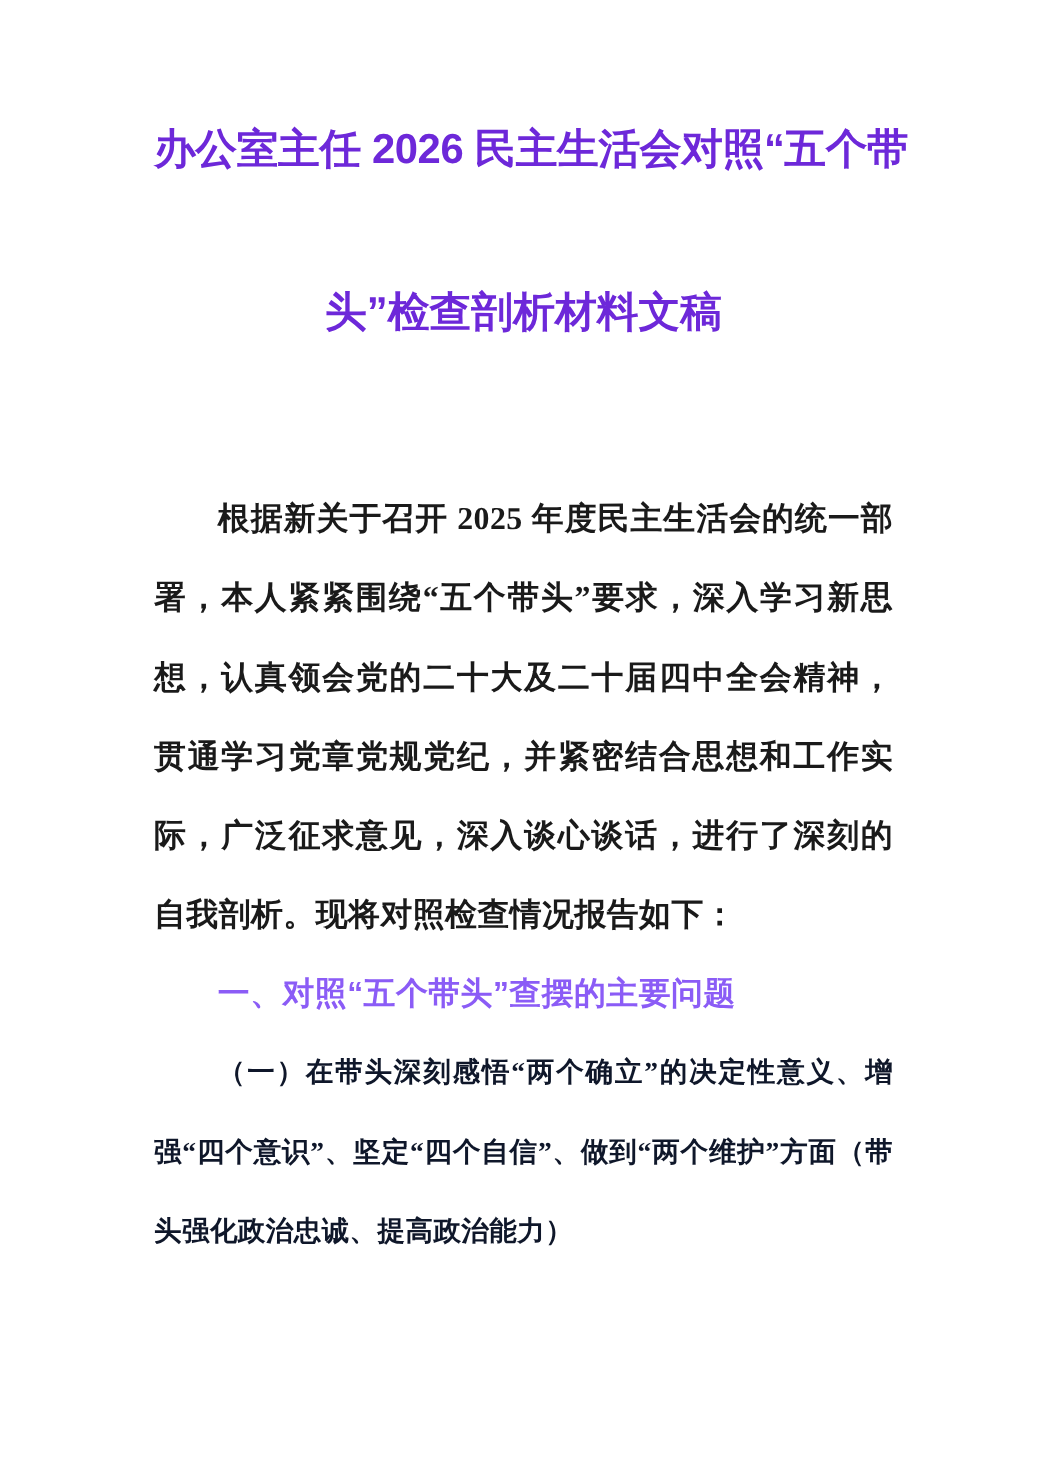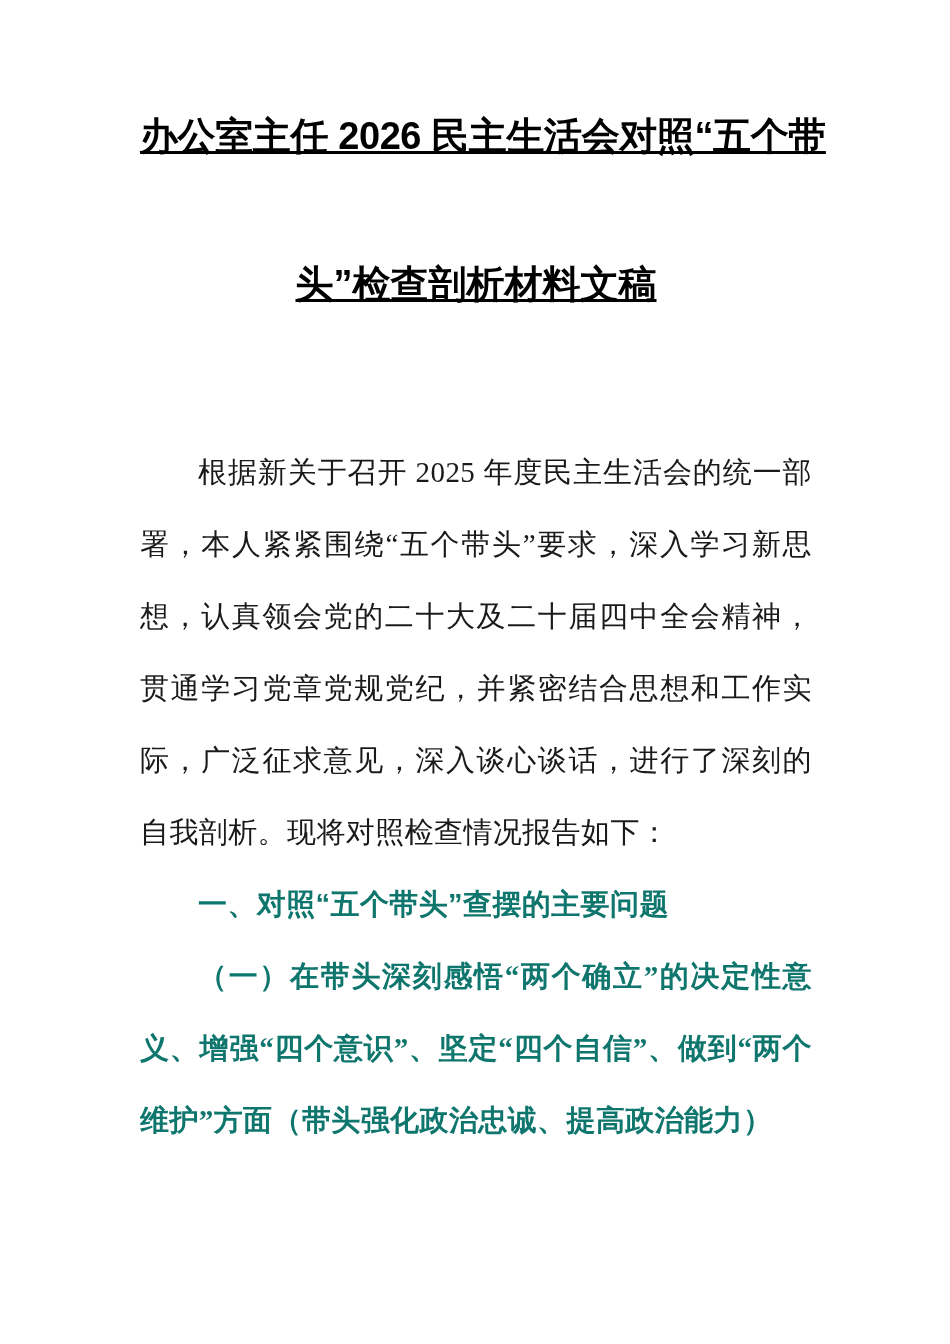--- a/index.html
+++ b/index.html
@@ -35,22 +35,21 @@
   .doc-title {
     font-family: "Liberation Sans", "DejaVu Sans", sans-serif;
     font-weight: bold;
     font-size: 38px;
     line-height: 148px;
     letter-spacing: 0px;
     text-align: justify;
     text-align-last: center;
     margin: 0;
     padding-top: 62px;
-    color: #000000;
-    text-decoration: underline;
+    color: #6d28d9;
   }
   .doc-title .tline {
     display: block;
     white-space: nowrap;
   }
   .doc-title .tline.l1 {
     text-align: left;
     letter-spacing: -0.4px;
   }
   .doc-title .tline.l2 {
@@ -60,47 +59,48 @@
   
   .para {
     font-family: "Liberation Serif", "DejaVu Serif", serif;
     font-size: 29px;
     line-height: 72px;
     margin: 0;
     text-align: justify;
     text-justify: inter-ideograph;
     letter-spacing: 0.4px;
     color: #1a1a1a;
+    font-weight: bold;
   }
   .indent2 {
     text-indent: 58px;
   }
 
   
   .h-level1 {
     font-family: "Liberation Sans", "DejaVu Sans", sans-serif;
     font-weight: bold;
     font-size: 29px;
     line-height: 72px;
     margin: 0;
     text-indent: 58px;
     letter-spacing: 0.4px;
-    color: #0f766e;
+    color: #8b5cf6;
   }
   .h-level2 {
     font-family: "Liberation Serif", "DejaVu Serif", serif;
     font-weight: bold;
-    font-size: 29px;
+    font-size: 25px;
     line-height: 72px;
     margin: 0;
     text-indent: 58px;
     text-align: justify;
     text-justify: inter-ideograph;
     letter-spacing: 0.4px;
-    color: #0f766e;
+    color: #0f172a;
   }
 
   .spacer-title-body { height: 78px; }
 </style>
 </head>
 <body>
 
 <div class="page">
   <div class="content">
 

